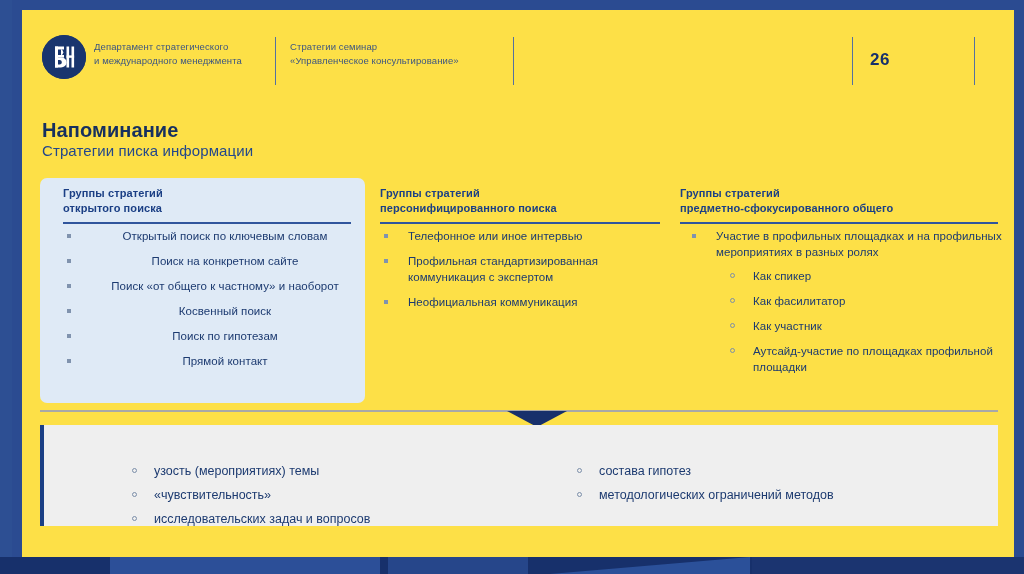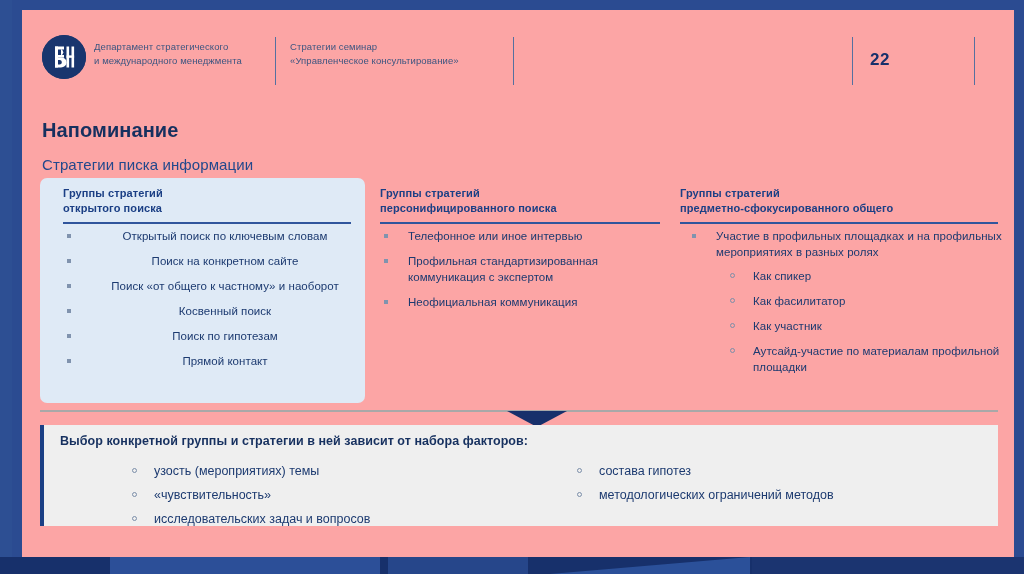--- a/index.html
+++ b/index.html
@@ -29,21 +29,21 @@
     left: 0; top: 0;
     width: 12px; height: 574px;
     background: #2d4f93;
   }
   .canvas {
     position: absolute;
     left: 22px;
     top: 10px;
     width: 992px;
     height: 547px;
-    background: #fca5a5;
+    background: #fde047;
   }
 
   
   .bottom-band {
     position: absolute;
     left: 0;
     bottom: 0;
     width: 1024px;
     height: 17px;
     background: #17306b;
@@ -121,21 +121,21 @@
   .title {
     position: absolute;
     left: 20px; top: 109px;
     font-size: 20px;
     font-weight: bold;
     color: #16305f;
     letter-spacing: .1px;
   }
   .subtitle {
     position: absolute;
-    left: 20px; top: 146px;
+    left: 20px; top: 132px;
     font-size: 15px;
     color: #23488c;
     letter-spacing: .1px;
   }
 
   
   .cols {
     position: absolute;
     left: 0; top: 168px;
     width: 992px;
@@ -327,21 +327,21 @@
       <div class="vdiv d1"></div>
 
       <div class="seminar">
         <div>Стратегии семинар</div>
         <div>«Управленческое консультирование»</div>
       </div>
 
       <div class="vdiv d2"></div>
       <div class="vdiv d3"></div>
 
-      <div class="pagenum">22</div>
+      <div class="pagenum">26</div>
 
       <div class="vdiv d4"></div>
     </div>
 
     <div class="title">Напоминание</div>
     <div class="subtitle">Стратегии писка информации</div>
 
     <div class="cols">
 
       <div class="col c1">
@@ -381,34 +381,33 @@
         </div>
         <div class="col-rule"></div>
         <ul class="bullets">
           <li>
             <span class="sq"></span>
             <span>Участие в профильных площадках и на профильных мероприятиях в разных ролях</span>
             <ul class="sublist">
               <li><span class="ci"></span><span>Как спикер</span></li>
               <li><span class="ci"></span><span>Как фасилитатор</span></li>
               <li><span class="ci"></span><span>Как участник</span></li>
-              <li><span class="ci"></span><span>Аутсайд-участие по материалам профильной площадки</span></li>
+              <li><span class="ci"></span><span>Аутсайд-участие по площадках профильной площадки</span></li>
             </ul>
           </li>
         </ul>
       </div>
 
     </div>
 
     <div class="divider"></div>
     <div class="chevron"></div>
 
     <div class="panel"></div>
     <div class="panel-accent"></div>
-    <div class="panel-lead">Выбор конкретной группы и стратегии в ней зависит от набора факторов:</div>
 
     <div class="factor-cols">
       <ul class="factor-col f1">
         <li><span class="ci"></span><span>узость (мероприятиях) темы</span></li>
         <li><span class="ci"></span><span>«чувствительность»</span></li>
         <li><span class="ci"></span><span>исследовательских задач и вопросов</span></li>
       </ul>
       <ul class="factor-col f2">
         <li><span class="ci"></span><span>состава гипотез</span></li>
         <li><span class="ci"></span><span>методологических ограничений методов</span></li>

